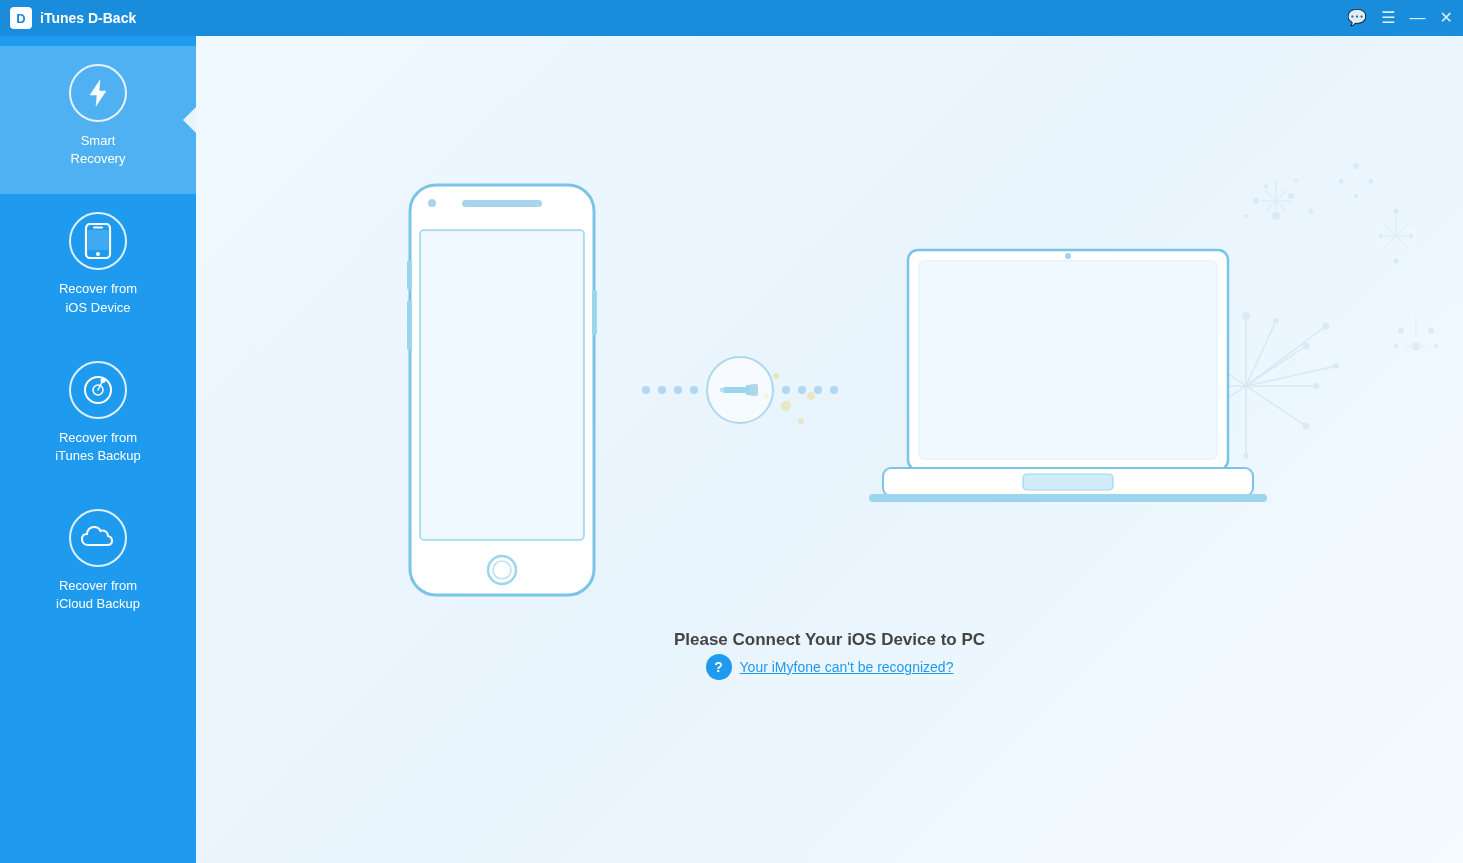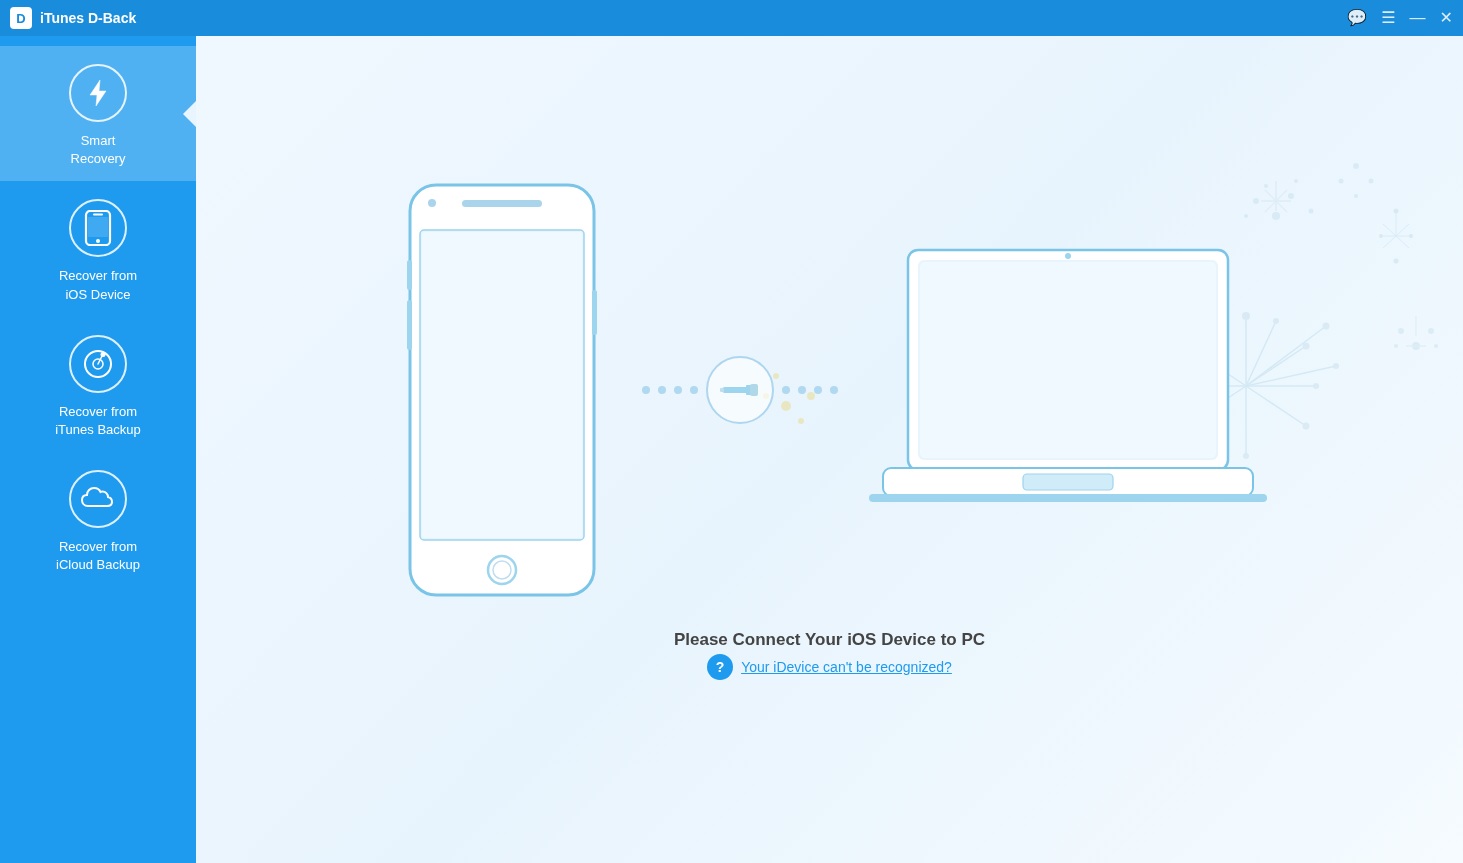--- a/index.html
+++ b/index.html
@@ -72,21 +72,21 @@
       padding-top: 10px;
       flex-shrink: 0;
       position: relative;
     }
 
     .sidebar-item {
       width: 100%;
       display: flex;
       flex-direction: column;
       align-items: center;
-      padding: 18px 10px 13px;
+      padding: 18px 10px 26px;
       cursor: pointer;
       position: relative;
       transition: background 0.15s;
     }
     .sidebar-item.active {
       background: rgba(255,255,255,0.22);
     }
     .sidebar-item.active::after {
       content: '';
       position: absolute;
@@ -435,18 +435,18 @@
           <circle cx="200" cy="26" r="3" fill="#9dd4ee"></circle>
         </svg>
       </div>
 
     </div>
 
     <div class="connect-text">Please Connect Your iOS Device to PC</div>
 
     <div class="help-row">
       <div class="help-circle">?</div>
-      <span class="help-text">Your iDevice can't be recognized?</span>
+      <span class="help-text">Your iMyfone can't be recognized?</span>
     </div>
 
   </div>
 
 </div>
 
 </body></html>

